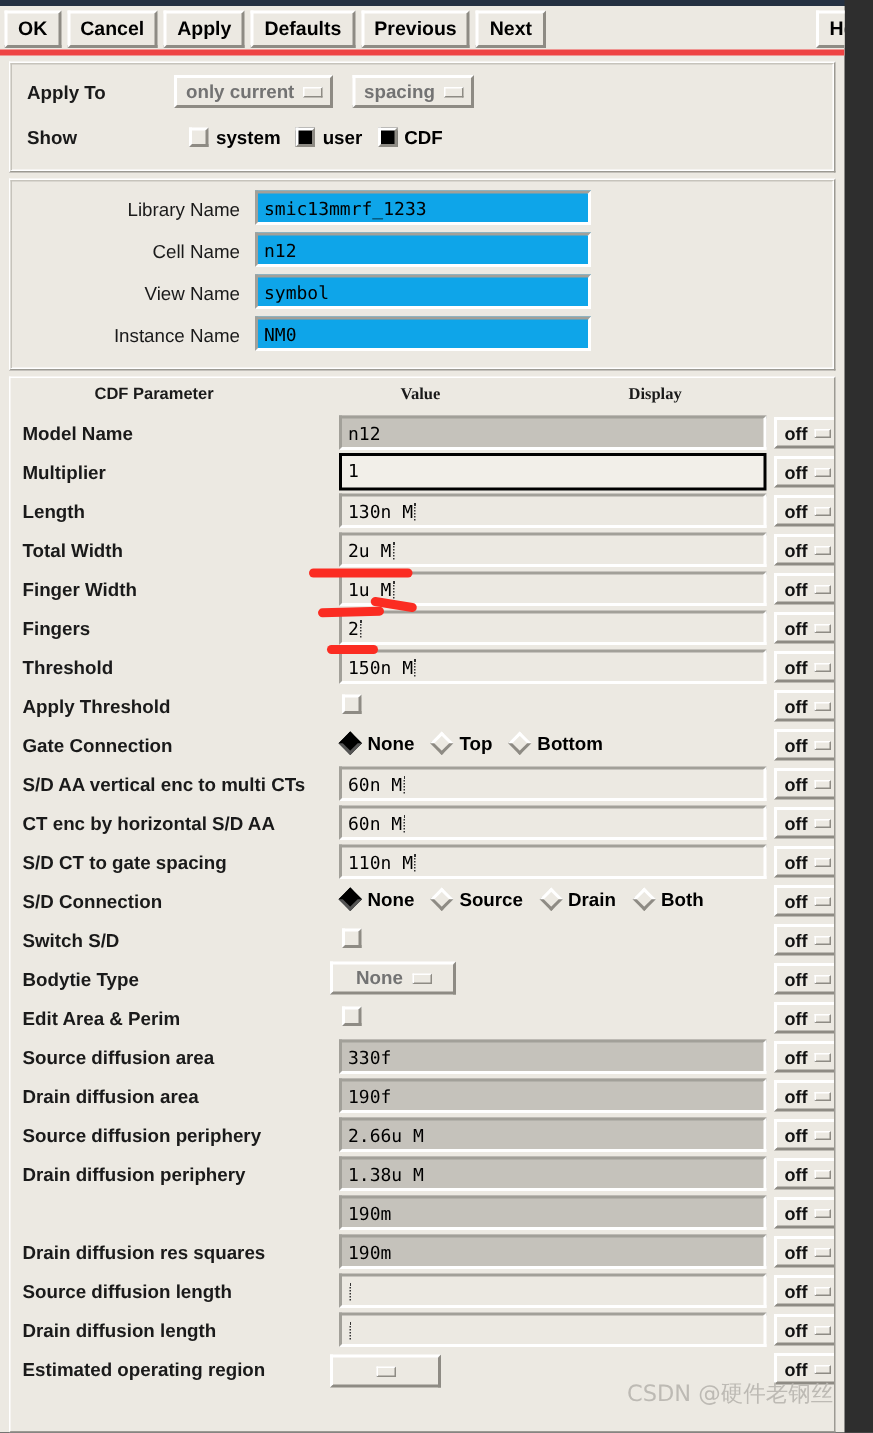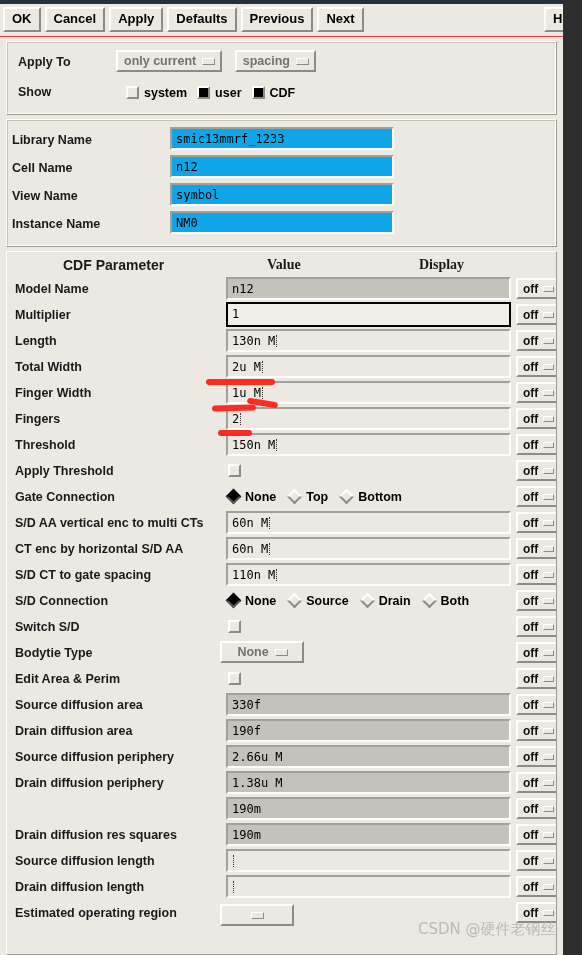--- a/index.html
+++ b/index.html
@@ -31,21 +31,21 @@
     width: 563px; height: 951px;
     background: #ece9e2;
     overflow: hidden;
   }
 
   
   .btnbar {
     position: relative;
     height: 33px;
     background: #ece9e2;
-    border-bottom: 1px solid #ef4444;
+    border-bottom: 4px solid #ef4444;
     padding: 3px 0 0 3px;
   }
   .mbtn {
     display: inline-block;
     background: #ece9e2;
     border-top: 2px solid #ffffff;
     border-left: 2px solid #ffffff;
     border-right: 2px solid #8e8b84;
     border-bottom: 2px solid #8e8b84;
     font-family: "Liberation Sans", sans-serif;
@@ -144,22 +144,22 @@
     cursor: default;
   }
   .radio.on { background: #000000; border-color: #000 #555 #555 #000; }
   .rb-wrap { display:inline-block; margin-right: 13px; white-space: nowrap; }
   .rb-wrap span.t { font-size: 12.5px; font-weight: bold; margin-left: 6px; }
 
   
   .namerow { height: 28px; position: relative; }
   .name-label {
     position: absolute; left: 0; top: 6px;
-    width: 148px; 
-    font-size: 12.5px; font-weight: bold; color: #1a1a1a;
+    width: 148px; text-align: right;
+    font-size: 12.5px; font-weight: normal; color: #1a1a1a;
   }
   .field {
     position: absolute; left: 158px; top: 0;
     width: 224px; height: 23px;
     background: #0ea5e9;
     border-top: 2px solid #a2a099;
     border-left: 2px solid #a2a099;
     border-right: 2px solid #ffffff;
     border-bottom: 2px solid #ffffff;
     font-family: "DejaVu Sans Mono", monospace;
@@ -179,21 +179,21 @@
     background: #ece9e2;
     height: 704px;
     overflow: hidden;
     position: relative;
   }
   .cdf-head {
     position: relative; height: 24px;
   }
   .cdf-head .h {
     position: absolute; top: 5px;
-    font-size: 14px; font-weight: bold; color: #1a1a1a;
+    font-size: 11px; font-weight: bold; color: #1a1a1a;
   }
   .h-param   { left: 56px; }
   .h-value   { left: 260px; font-family: Liberation Serif, serif; }
   .h-display { left: 412px; font-family: Liberation Serif, serif; }
 
   .prow {
     position: relative; height: 26px;
   }
   .prow .p-label {
     position: absolute; left: 8px; top: 6px;

